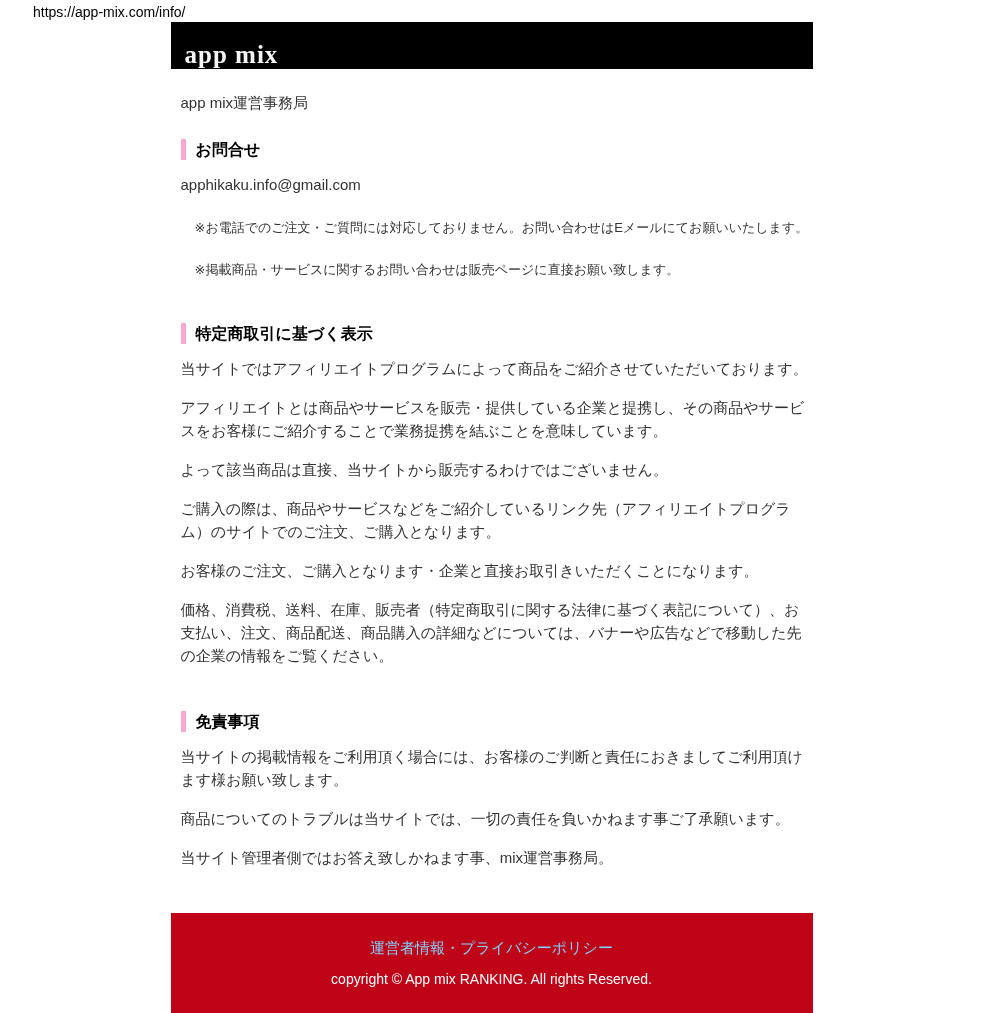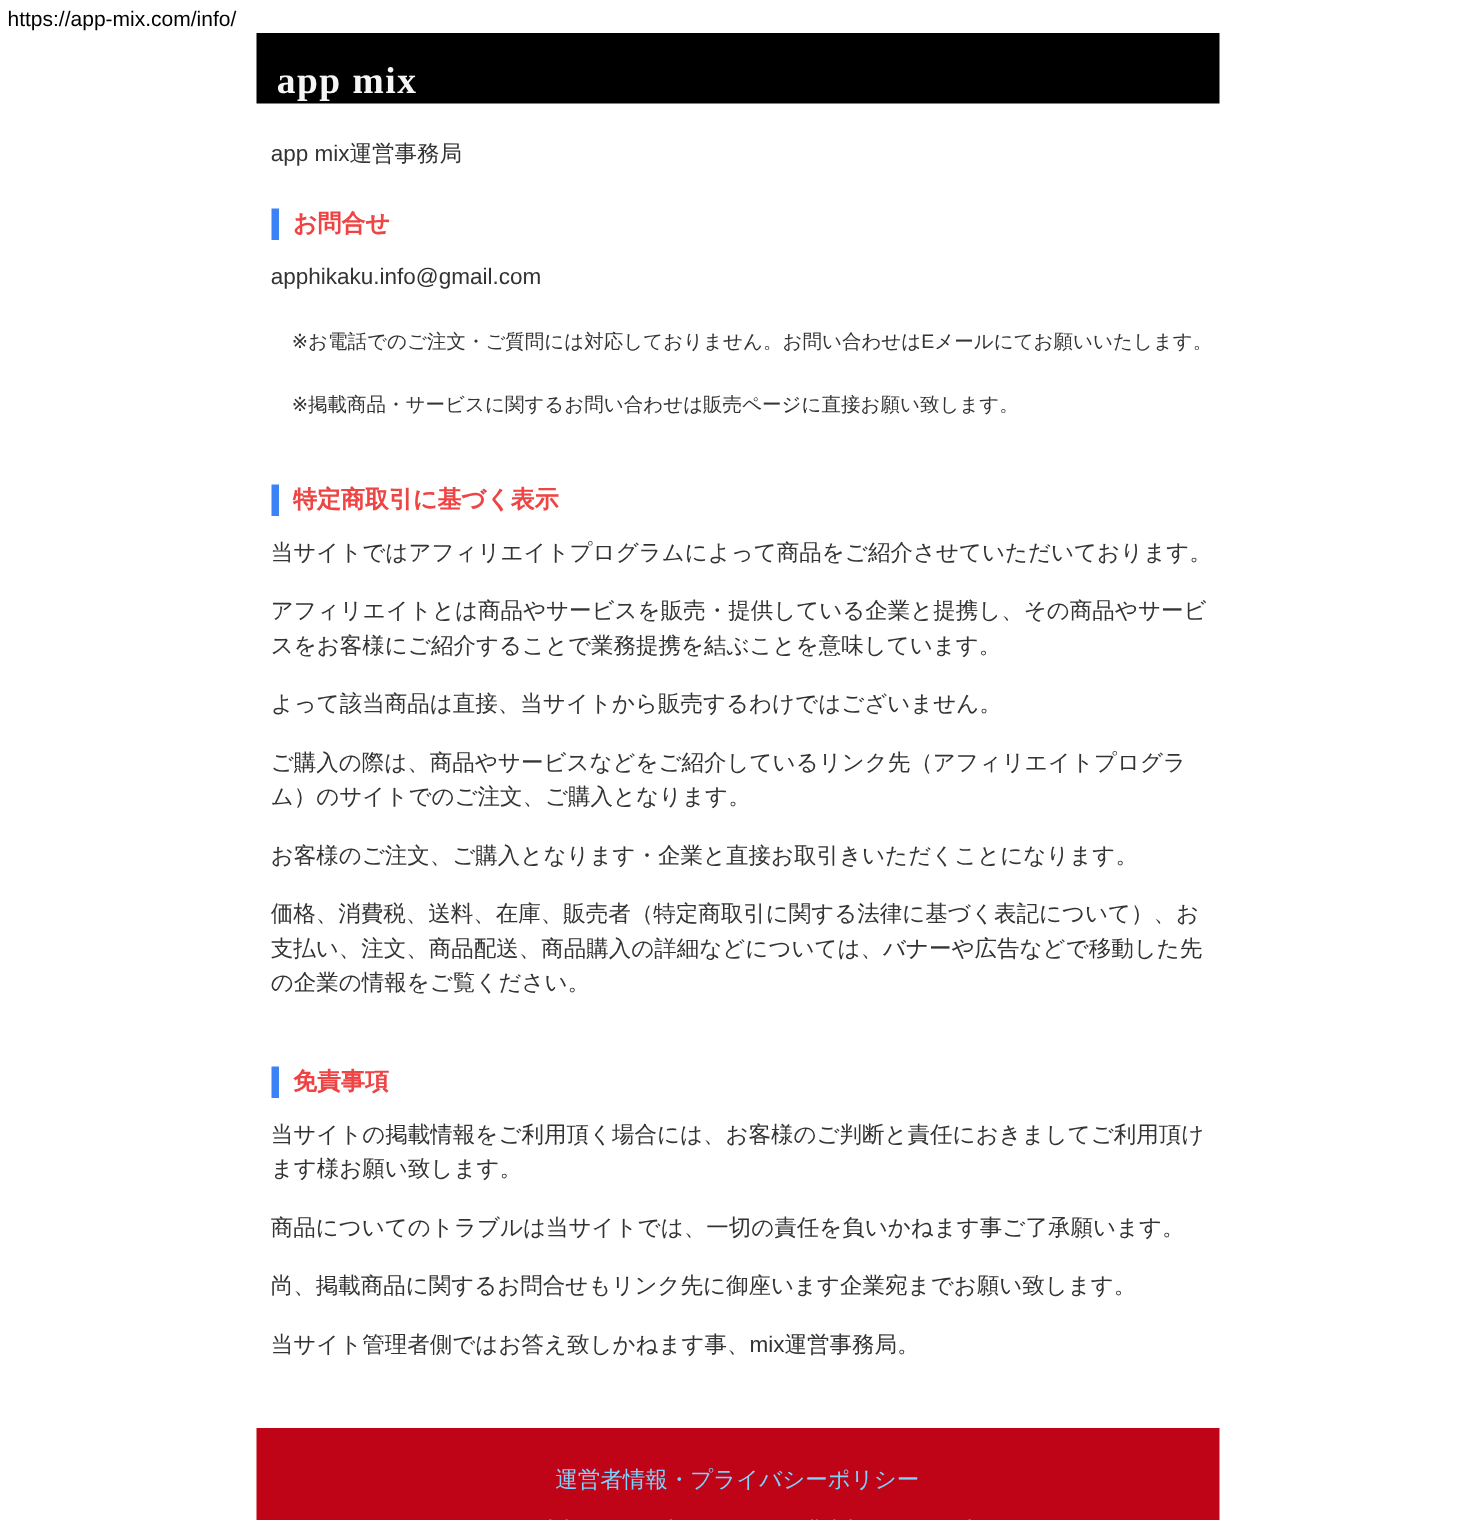--- a/index.html
+++ b/index.html
@@ -15,20 +15,21 @@
     margin: 0 auto;
     position: relative;
     background: #ffffff;
   }
   .url-bar {
     padding: 3px 0 0 5px;
     font-size: 14px;
     line-height: 18px;
     color: #000000;
     height: 19px;
+    margin-left: 28px;
   }
   .container {
     width: 642px;
     margin: 0 auto;
   }
   .site-header {
     background: #000000;
     height: 47px;
     display: flex;
     align-items: flex-end;
@@ -44,26 +45,26 @@
     margin: 0;
     cursor: pointer;
   }
   .operator-line {
     margin: 24px 0 0 10px;
     font-size: 15px;
     line-height: 20px;
   }
   .section-heading {
     margin: 26px 0 0 10px;
-    border-left: 5px solid #3b82f6;
+    border-left: 5px solid #f9a8d4;
     padding-left: 10px;
     font-size: 16px;
     font-weight: bold;
     line-height: 21px;
-    color: #ef4444;
+    color: #000000;
   }
   .section-heading.tight {
     margin-top: 44px;
   }
   .email-line {
     margin: 15px 0 0 10px;
     font-size: 15px;
     line-height: 20px;
     color: #333333;
   }
@@ -132,21 +133,20 @@
     <p class="body-paragraph">アフィリエイトとは商品やサービスを販売・提供している企業と提携し、その商品やサービスをお客様にご紹介することで業務提携を結ぶことを意味しています。</p>
     <p class="body-paragraph">よって該当商品は直接、当サイトから販売するわけではございません。</p>
     <p class="body-paragraph">ご購入の際は、商品やサービスなどをご紹介しているリンク先（アフィリエイトプログラム）のサイトでのご注文、ご購入となります。</p>
     <p class="body-paragraph">お客様のご注文、ご購入となります・企業と直接お取引きいただくことになります。</p>
     <p class="body-paragraph">価格、消費税、送料、在庫、販売者（特定商取引に関する法律に基づく表記について）、お支払い、注文、商品配送、商品購入の詳細などについては、バナーや広告などで移動した先の企業の情報をご覧ください。</p>
 
     <h2 class="section-heading tight">免責事項</h2>
 
     <p class="body-paragraph first">当サイトの掲載情報をご利用頂く場合には、お客様のご判断と責任におきましてご利用頂けます様お願い致します。</p>
     <p class="body-paragraph">商品についてのトラブルは当サイトでは、一切の責任を負いかねます事ご了承願います。</p>
-    <p class="body-paragraph">尚、掲載商品に関するお問合せもリンク先に御座います企業宛までお願い致します。</p>
     <p class="body-paragraph">当サイト管理者側ではお答え致しかねます事、mix運営事務局。</p>
 
     <footer class="site-footer">
       <a class="footer-link">運営者情報・プライバシーポリシー</a>
       <div class="footer-copyright">copyright © App mix RANKING. All rights Reserved.</div>
     </footer>
 
   </div>
 </div>
 

